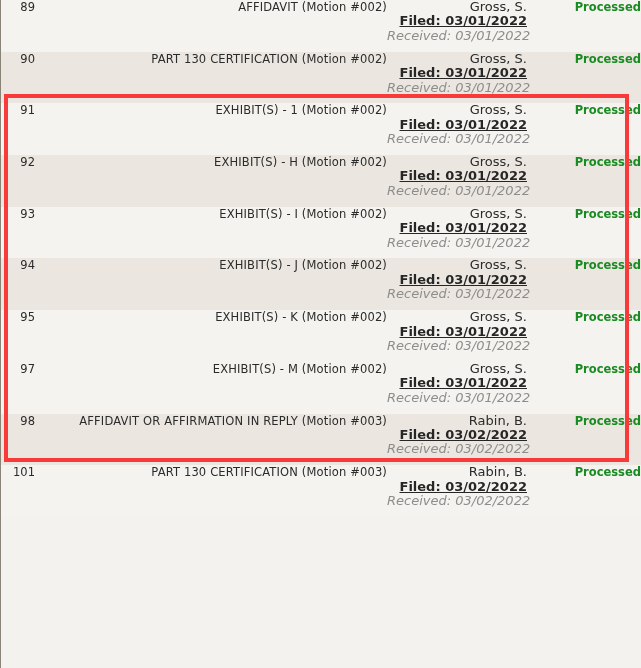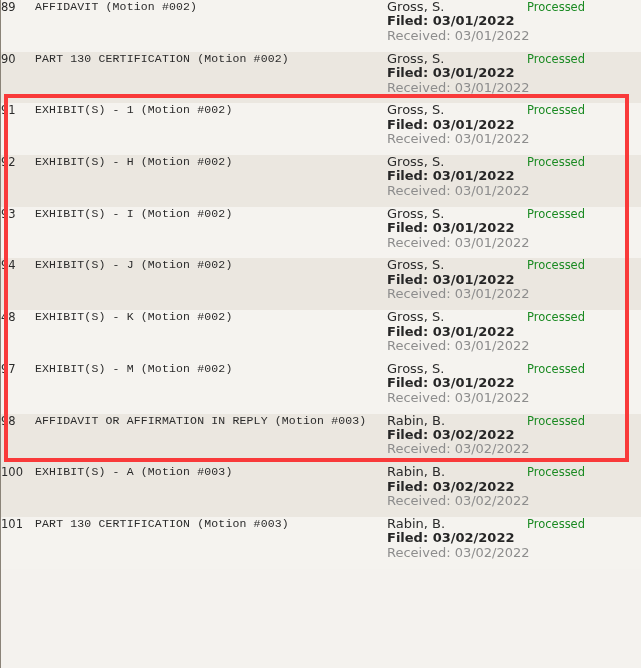--- a/index.html
+++ b/index.html
@@ -13,20 +13,21 @@
     overflow: hidden;
     font-family: "DejaVu Sans", "Liberation Sans", sans-serif;
   }
 
   #page {
     position: relative;
     width: 641px;
     height: 668px;
     background: #f4f2ee;
     overflow: hidden;
+    text-align: right;
   }
 
   
   #left-edge {
     position: absolute;
     left: 0;
     top: 0;
     width: 1px;
     height: 668px;
     background: #8a8378;
@@ -63,47 +64,47 @@
     white-space: nowrap;
   }
 
   td.cell-doc {
     width: 352px;
     padding: 5px 4px 0 0;
     font-size: 11.5px;
     color: #2b2b2b;
     white-space: nowrap;
     letter-spacing: 0.15px;
-    font-family: Liberation Mono, monospace;
   }
 
   td.cell-party {
     width: 140px;
     padding: 5px 0 0 0;
     font-size: 13px;
     color: #2b2b2b;
     line-height: 14.4px;
     white-space: nowrap;
   }
 
   td.cell-status {
     width: 114px;
     padding: 5px 0 0 0;
     font-size: 11.5px;
     white-space: nowrap;
   }
 
   .party-name { display: block; color: #2b2b2b; }
-  .party-filed { display: block; font-weight: bold; color: #262626; }
+  .party-filed { display: block; font-weight: bold; color: #262626; text-decoration: underline; }
   .party-received {
     display: block;
+    font-style: italic;
     color: #8d8d8d;
   }
   .status-text {
-    font-weight: normal;
+    font-weight: bold;
     color: #1a8a22;
     margin-top: 31px;
   }
 
   
   #highlight-box {
     position: absolute;
     left: 4px;
     top: 94px;
     width: 625px;
@@ -177,21 +178,21 @@
           <td class="cell-seq">94</td>
           <td class="cell-doc">EXHIBIT(S)  - J  (Motion #002)</td>
           <td class="cell-party">
             <span class="party-name">Gross, S.</span>
             <span class="party-filed">Filed: 03/01/2022</span>
             <span class="party-received" style="color: rgb(141, 141, 141);">Received: 03/01/2022</span>
           </td>
           <td class="cell-status"><span class="status-text" style="color: rgb(26, 138, 34);">Processed</span></td>
         </tr>
         <tr class="docket-row row-light" style="background: rgb(245, 243, 239);">
-          <td class="cell-seq">48</td>
+          <td class="cell-seq">95</td>
           <td class="cell-doc">EXHIBIT(S)  - K  (Motion #002)</td>
           <td class="cell-party">
             <span class="party-name">Gross, S.</span>
             <span class="party-filed">Filed: 03/01/2022</span>
             <span class="party-received" style="color: rgb(141, 141, 141);">Received: 03/01/2022</span>
           </td>
           <td class="cell-status"><span class="status-text" style="color: rgb(26, 138, 34);">Processed</span></td>
         </tr>
         <tr class="docket-row row-light" style="background: rgb(245, 243, 239);">
           <td class="cell-seq">97</td>
@@ -206,38 +207,28 @@
         <tr class="docket-row row-dark" style="background: rgb(235, 231, 224);">
           <td class="cell-seq">98</td>
           <td class="cell-doc">AFFIDAVIT OR AFFIRMATION IN REPLY  (Motion #003)</td>
           <td class="cell-party">
             <span class="party-name">Rabin, B.</span>
             <span class="party-filed">Filed: 03/02/2022</span>
             <span class="party-received" style="color: rgb(141, 141, 141);">Received: 03/02/2022</span>
           </td>
           <td class="cell-status"><span class="status-text" style="color: rgb(26, 138, 34);">Processed</span></td>
         </tr>
-        <tr class="docket-row row-dark" style="background: rgb(235, 231, 224);">
-          <td class="cell-seq">100</td>
-          <td class="cell-doc">EXHIBIT(S)  - A  (Motion #003)</td>
+        <tr class="docket-row row-light" style="background: rgb(245, 243, 239);">
+          <td class="cell-seq">101</td>
+          <td class="cell-doc">PART 130 CERTIFICATION  (Motion #003)</td>
           <td class="cell-party">
             <span class="party-name">Rabin, B.</span>
             <span class="party-filed">Filed: 03/02/2022</span>
             <span class="party-received" style="color: rgb(141, 141, 141);">Received: 03/02/2022</span>
           </td>
           <td class="cell-status"><span class="status-text" style="color: rgb(26, 138, 34);">Processed</span></td>
         </tr>
-        <tr class="docket-row row-light" style="background: rgb(245, 243, 239);">
-          <td class="cell-seq">101</td>
-          <td class="cell-doc">PART 130 CERTIFICATION  (Motion #003)</td>
-          <td class="cell-party">
-            <span class="party-name">Rabin, B.</span>
-            <span class="party-filed">Filed: 03/02/2022</span>
-            <span class="party-received" style="color: rgb(141, 141, 141);">Received: 03/02/2022</span>
-          </td>
-          <td class="cell-status"><span class="status-text" style="color: rgb(26, 138, 34);">Processed</span></td>
-        </tr>
       </tbody>
   </table>
 
   <div id="highlight-box" style="border-color: rgb(249, 58, 58);"></div>
 
 </div>
 
 </body></html>

